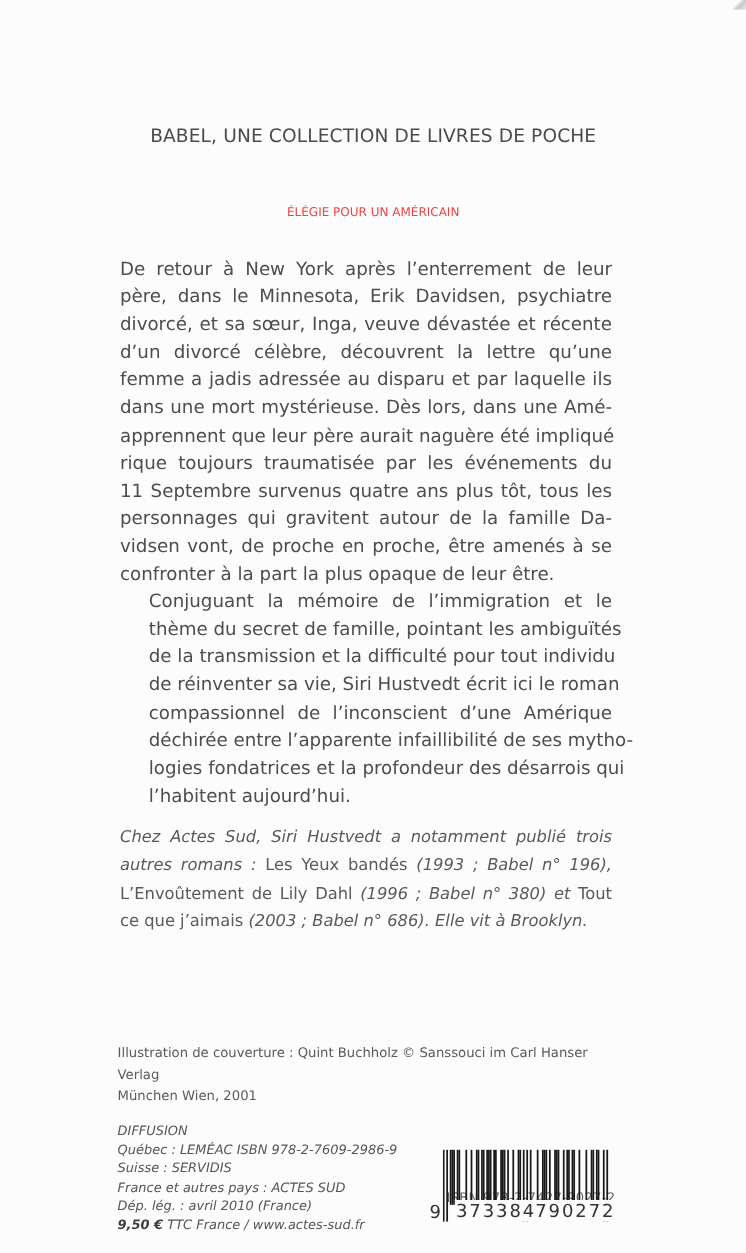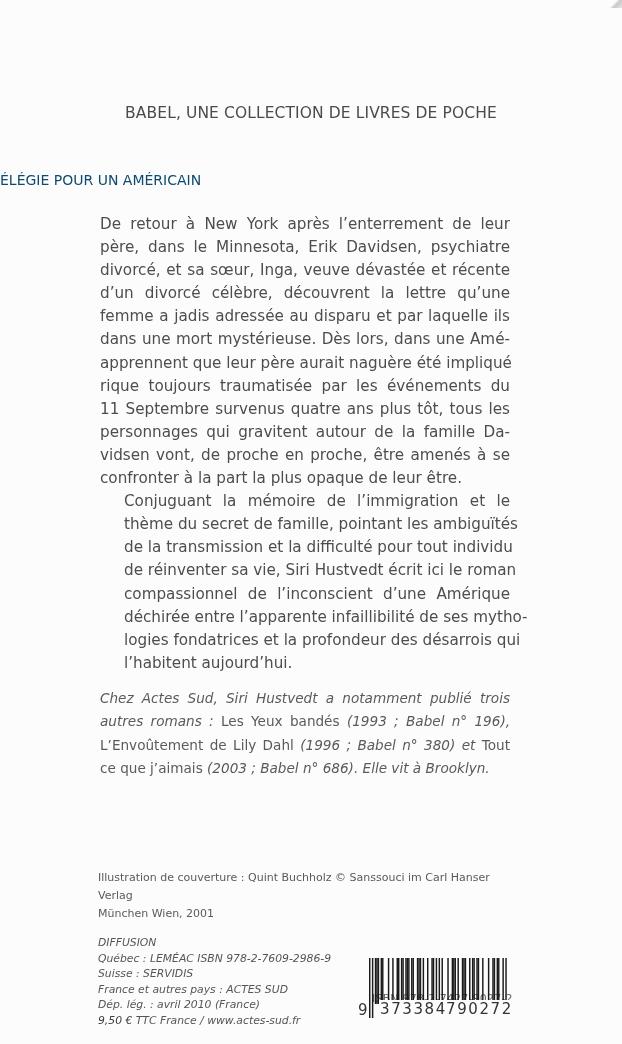--- a/index.html
+++ b/index.html
@@ -15,21 +15,21 @@
       position: absolute; right: 0; top: 0; width: 14px; height: 8px;
       background: linear-gradient(135deg, transparent 40%, #c9c9c9 60%, #e6e6e6 100%);
     }
     .series {
       position: absolute; left: 0; right: 0; top: 104px;
       text-align: center; font-size: 15.5px; letter-spacing: 0.1px; color: #4b4b4b;
       font-family: "DejaVu Sans", sans-serif; font-weight: normal;
     }
     .title {
       position: absolute; left: 0; right: 0; top: 172px;
-      text-align: left; font-size: 14px; color: #0c4a6e;
+      text-align: center; font-size: 10px; color: #ef4444;
     }
     .blurb {
       position: absolute; left: 100px; width: 410px; top: 213px;
       font-size: 15.2px; line-height: 23.1px; color: #4d4d4d;
       text-align: justify;
     }
     .blurb p { margin: 0; }
     .blurb p.indent { text-indent: 24px; }
     .blurb .line { display: block; text-align-last: justify; white-space: nowrap; }
     .blurb .line.last { text-align-last: left; }
@@ -41,21 +41,21 @@
     .author-note .line.last { text-align-last: left; }
     .author-note i { font-style: italic; }
     .credit {
       position: absolute; left: 98px; top: 869px;
       font-size: 11px; line-height: 18px; color: #5a5a5a; width: 420px;
     }
     .distribution {
       position: absolute; left: 98px; top: 935px;
       font-size: 10.8px; line-height: 15.6px; color: #555; font-style: italic;
     }
-    .distribution .price { font-weight: normal; color: #3e3e3e; margin-top: 16px; }
+    .distribution .price { font-weight: bold; color: #3e3e3e; margin-top: 16px; }
     .isbn-top {
       position: absolute; left: 372px; top: 992px;
       font-size: 11px; color: #666; letter-spacing: 0.2px;
     }
     .barcode-wrap {
       position: absolute; left: 355px; top: 958px; width: 170px; height: 62px;
     }
     .barcode-first {
       position: absolute; left: 3px; top: 43px; font-size: 15px; color: #333;
       font-family: "DejaVu Sans", sans-serif;

